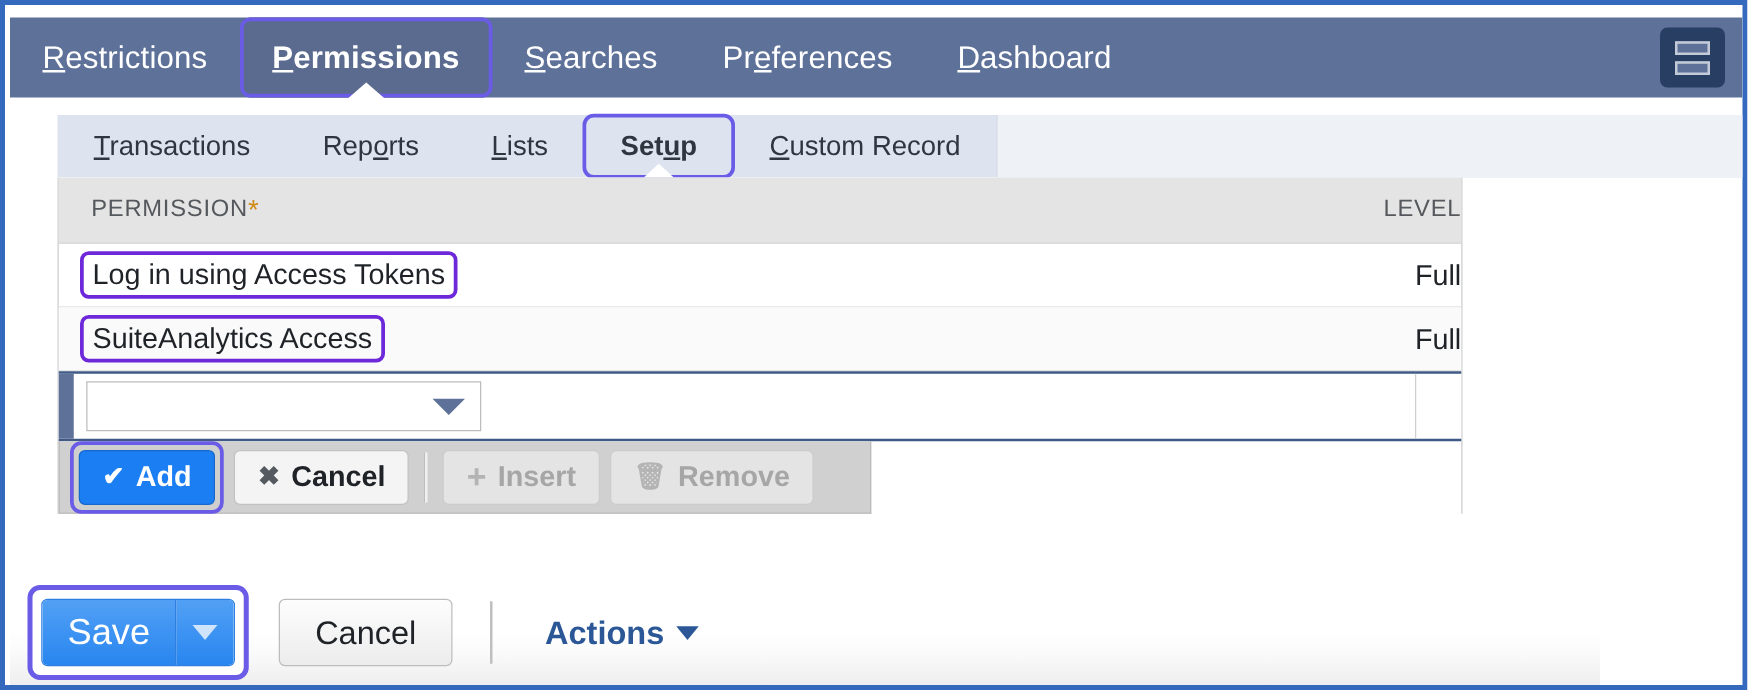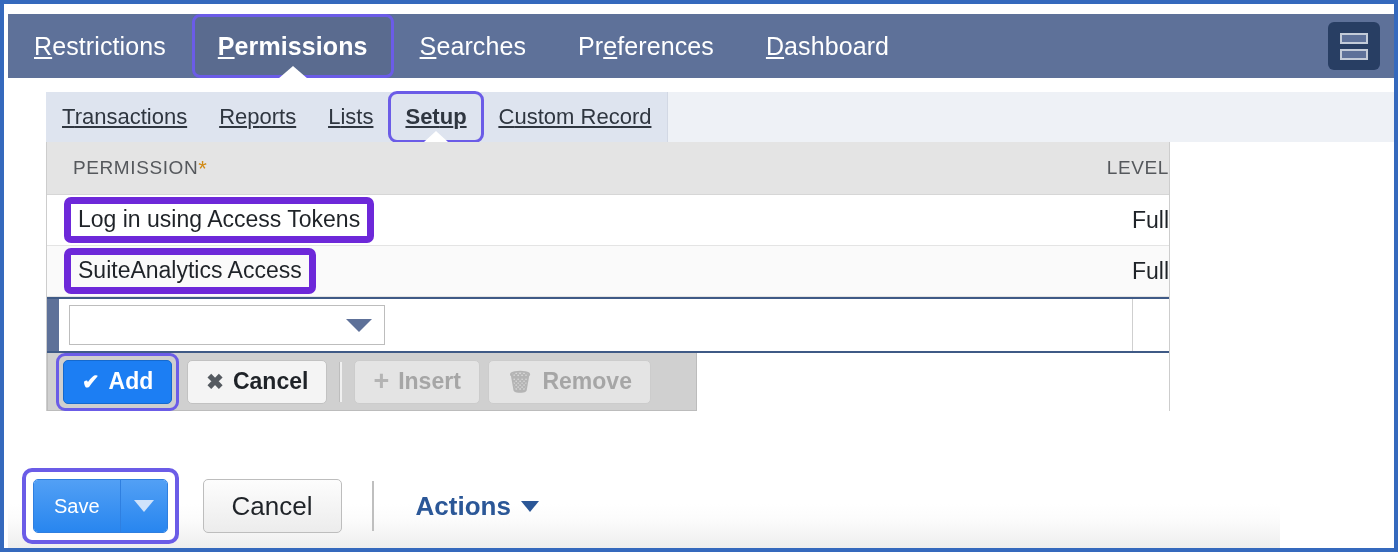--- a/index.html
+++ b/index.html
@@ -94,26 +94,25 @@
     height: 50px;
     background: #dee4ef;
     display: flex;
     align-items: stretch;
     box-sizing: border-box;
   }
   .sub-tab {
     position: relative;
     display: flex;
     align-items: center;
-    padding: 0 16px;
+    padding: 0 29px;
     font-size: 22px;
     color: #2f3640;
     white-space: nowrap;
     cursor: pointer;
-    text-decoration: underline;
   }
   .sub-tab .acc { text-decoration: underline; }
   .sub-tab.active { font-weight: bold; background: #dee4ef; }
   .sub-caret {
     position: absolute;
     left: 50%;
     bottom: 0px;
     transform: translateX(-50%);
     width: 0; height: 0;
     border-left: 12px solid transparent;
@@ -158,21 +157,21 @@
     align-items: center;
     height: 50px;
     border-bottom: 1px solid #e4e4e4;
     font-size: 23px;
     color: #1f2328;
   }
   .grid-row.alt { background: #fafafa; }
   .cell-text { display: inline-block; }
   .hl-box {
     display: inline-block;
-    border: 7px solid #6d28d9;
+    border: 3px solid #6d28d9;
     border-radius: 7px;
     padding: 2px 7px 3px 7px;
     margin-left: -9px;
   }
 
   
   .edit-row {
     display: flex;
     align-items: stretch;
     height: 52px;
@@ -307,21 +306,21 @@
     display: flex;
     align-items: stretch;
     height: 52px;
     border-radius: 5px;
     overflow: hidden;
     border: 1px solid #2f7fe0;
   }
   .save-main {
     background: linear-gradient(to bottom, #52a0f5 0%, #2886ef 100%);
     color: #ffffff;
-    font-size: 20px;
+    font-size: 29px;
     display: flex;
     align-items: center;
     padding: 0 20px;
     cursor: pointer;
   }
   .save-arrow-btn {
     background: linear-gradient(to bottom, #52a0f5 0%, #2886ef 100%);
     border-left: 1px solid #2f7fe0;
     width: 46px;
     display: flex;

